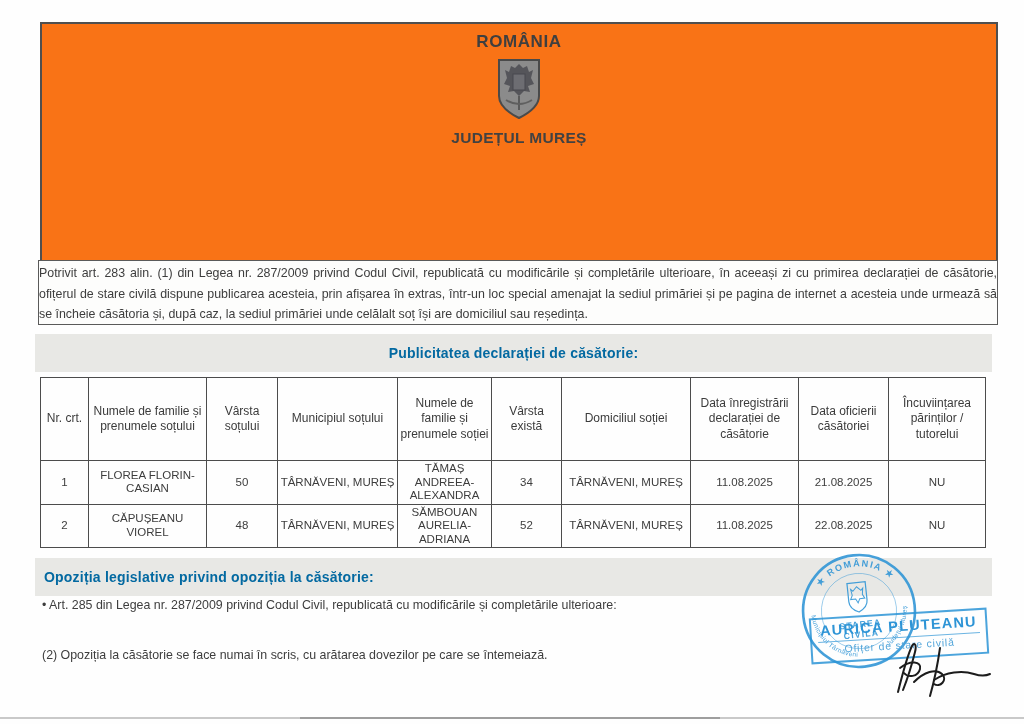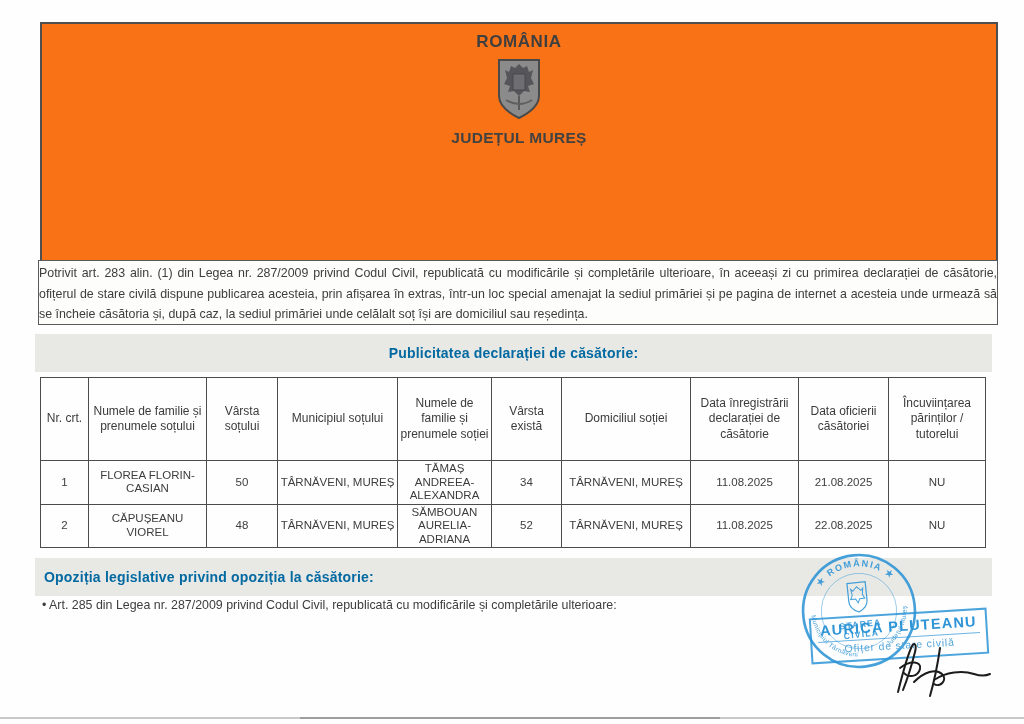--- a/index.html
+++ b/index.html
@@ -154,20 +154,21 @@
       <td>NU</td>
     </tr>
   </tbody>
     </table>
 
   <div class="bar bar2">
     <span>Opoziția legislative privind opoziția la căsătorie:</span>
   </div>
 
   <div class="ref-line ref0">• Art. 285 din Legea nr. 287/2009 privind Codul Civil, republicată cu modificările și completările ulterioare:</div>
+  <div class="ref-line ref2">(2) Opoziția la căsătorie se face numai în scris, cu arătarea dovezilor pe care se întemeiază.</div>
 
   <svg class="round-stamp" viewBox="0 0 120 120">
     <g stroke="#2d94d6" fill="none">
       <circle cx="60" cy="60" r="55" stroke-width="2.6"></circle>
       <circle cx="60" cy="60" r="37" stroke-width="0.9" opacity="0.55"></circle>
     </g>
     <defs>
       <path id="arcTop" d="M14,62 A46,46 0 0 1 106,62"></path>
       <path id="arcBot" d="M13,58 A47,47 0 0 0 107,58"></path>
     </defs>

